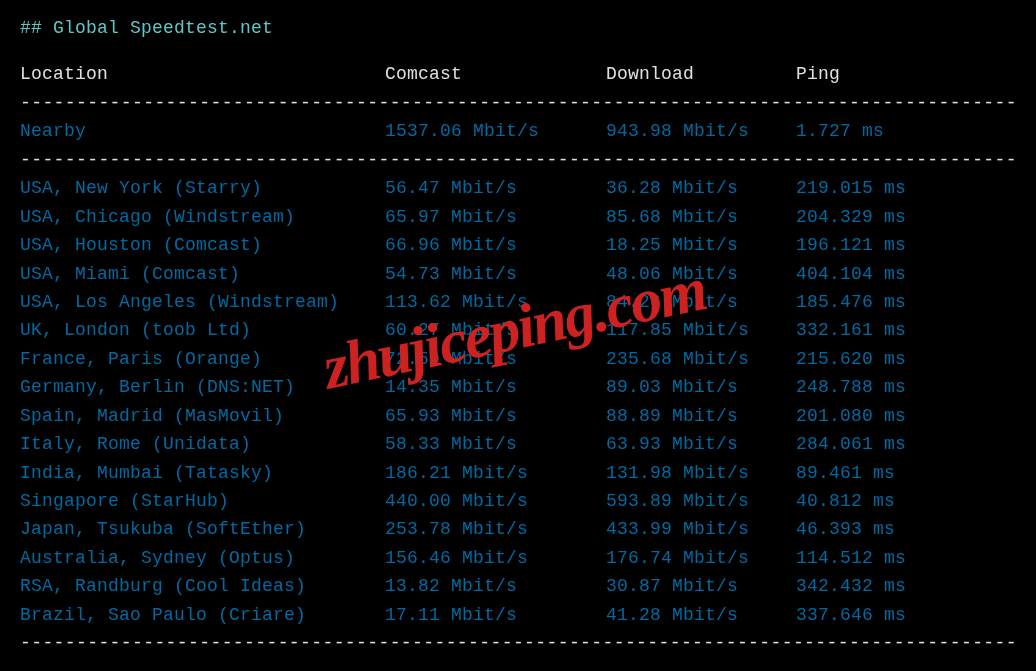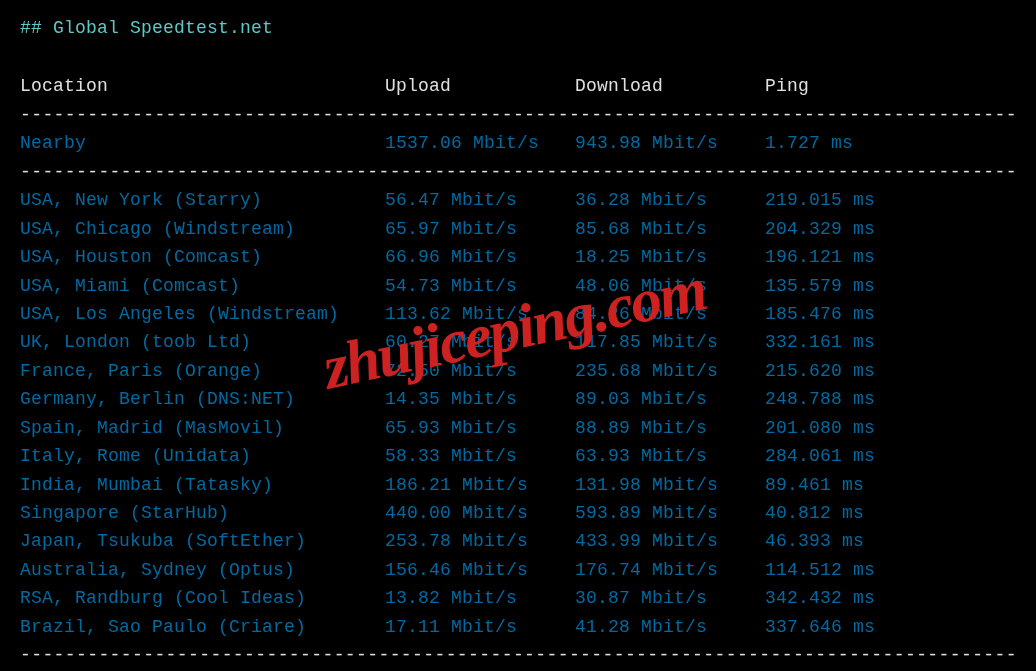--- a/index.html
+++ b/index.html
@@ -14,41 +14,42 @@
       font-size: 18px;
       padding: 14px 20px;
       width: 1036px;
       height: 671px;
       line-height: 1.58;
       position: relative;
       letter-spacing: 0.2px;
     }
     .title {
       color: #5ec8c8;
-      margin-bottom: 30px;
+      margin-bottom: 18px;
     }
     .title-hash {
       color: #5ec8c8;
     }
     .header-row {
       display: flex;
       color: #e0e0e0;
       align-items: center;
     }
     .col-location {
       width: 365px;
       flex-shrink: 0;
     }
     .col-upload {
       width: 190px;
       flex-shrink: 0;
     }
     .col-download {
       width: 190px;
       flex-shrink: 0;
+      margin-left: 31px;
     }
     .col-ping {
       width: 170px;
       flex-shrink: 0;
     }
     .divider {
       color: #e0e0e0;
       white-space: pre;
       overflow: hidden;
       letter-spacing: 0.4px;
@@ -74,21 +75,21 @@
   </style>
 </head>
 <body>
 
 <div class="title">
   <span class="title-hash">## </span><span>Global Speedtest.net</span>
 </div>
 
 <div class="header-row">
   <div class="col-location">Location</div>
-  <div class="col-upload">Upload</div>
+  <div class="col-upload">Comcast</div>
   <div class="col-download">Download</div>
   <div class="col-ping">Ping</div>
 </div>
 
 <div class="divider">-----------------------------------------------------------------------------------------</div>
 
 <div class="data-row">
   <div class="col-location">Nearby</div>
   <div class="col-upload">1537.06 Mbit/s</div>
   <div class="col-download">943.98 Mbit/s</div>
@@ -113,21 +114,21 @@
     <div class="data-row">
       <div class="col-location">USA, Houston (Comcast)</div>
       <div class="col-upload">66.96 Mbit/s</div>
       <div class="col-download">18.25 Mbit/s</div>
       <div class="col-ping">196.121 ms</div>
     </div>
     <div class="data-row">
       <div class="col-location">USA, Miami (Comcast)</div>
       <div class="col-upload">54.73 Mbit/s</div>
       <div class="col-download">48.06 Mbit/s</div>
-      <div class="col-ping">135.579 ms</div>
+      <div class="col-ping">404.104 ms</div>
     </div>
     <div class="data-row">
       <div class="col-location">USA, Los Angeles (Windstream)</div>
       <div class="col-upload">113.62 Mbit/s</div>
       <div class="col-download">84.26 Mbit/s</div>
       <div class="col-ping">185.476 ms</div>
     </div>
     <div class="data-row">
       <div class="col-location">UK, London (toob Ltd)</div>
       <div class="col-upload">60.27 Mbit/s</div>

